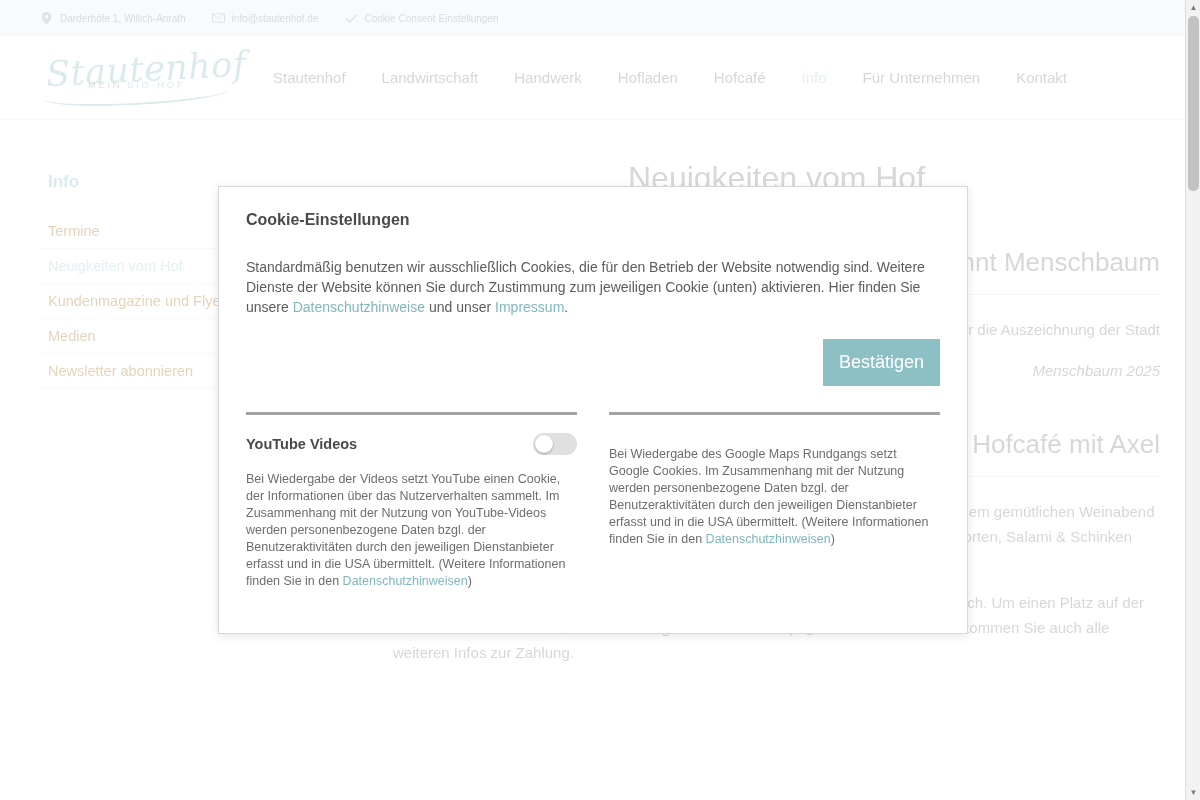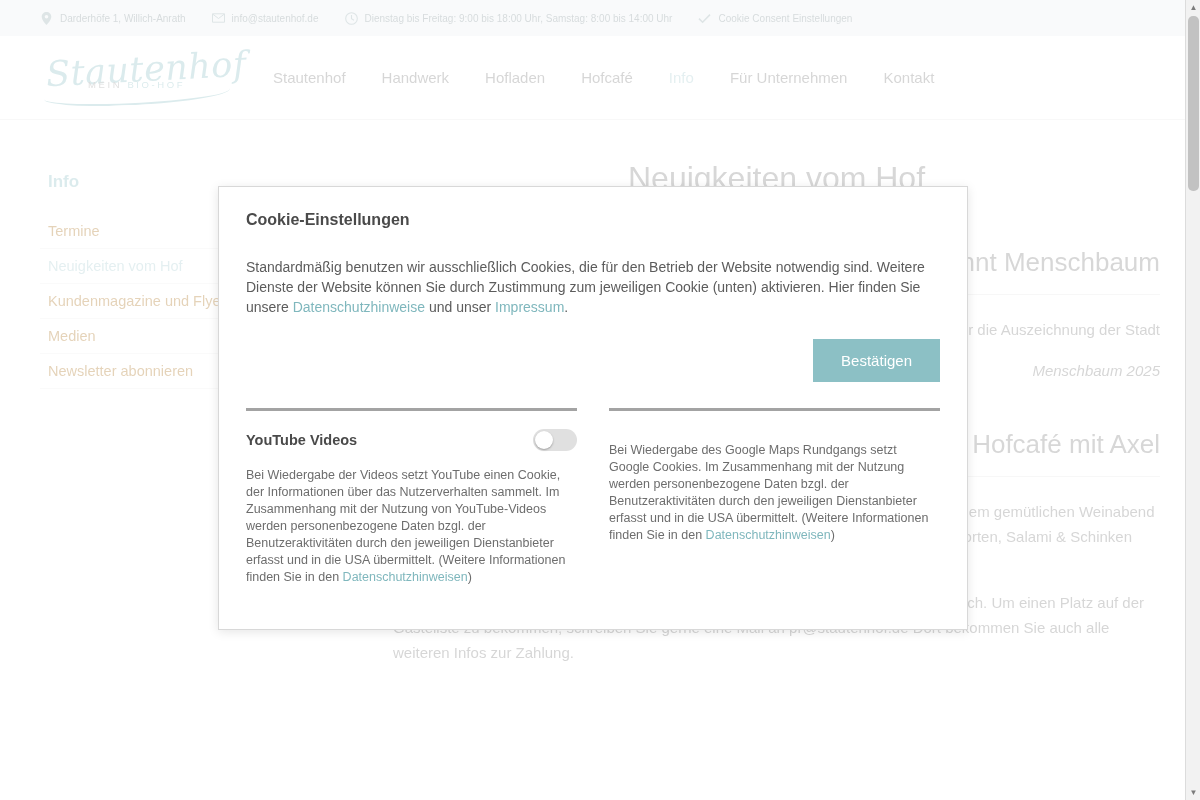--- a/index.html
+++ b/index.html
@@ -167,22 +167,22 @@
     line-height: 20px;
     color: #5c5c5c;
     margin: 0 0 22px 0;
   }
   .modal a { color: #7fb7bd; text-decoration: none; }
   .confirm-row { display: flex; justify-content: flex-end; margin-bottom: 26px; }
   .btn-confirm {
     background: #8cc0c5;
     color: #ffffff;
     border: none;
-    font-size: 15px;
-    padding: 13px 28px;
+    font-size: 18px;
+    padding: 13px 16px;
     cursor: pointer;
   }
   .toggles { display: flex; gap: 32px; }
   .toggle-col { flex: 1; border-top: 3px solid #a3a3a3; padding-top: 18px; }
   .toggle-head {
     display: flex; align-items: center; justify-content: space-between;
     margin-bottom: 16px;
   }
   .toggle-head .lbl { font-size: 14.5px; color: #4a4a4a; font-weight: bold; }
   .switch {
@@ -249,45 +249,37 @@
         <svg width="13" height="10" viewBox="0 0 13 10">
             <path d="M0 0h13v10H0z" fill="none"></path>
             <path d="M0.5.8h12v8.4h-12z" fill="none" stroke="currentColor" stroke-width="1"></path>
             <path d="M.8 1.2l5.7 4.3 5.7-4.3" fill="none" stroke="currentColor" stroke-width="1"></path>
           </svg>
       </span>
       <span>info@stautenhof.de</span>
     </div>
     <div class="topbar-item">
       <span class="ic">
-        <svg width="13" height="13" viewBox="0 0 13 13">
-            <circle cx="6.5" cy="6.5" r="5.8" fill="none" stroke="currentColor" stroke-width="1.1"></circle>
-            <path d="M6.5 3v3.7l2.5 1.5" fill="none" stroke="currentColor" stroke-width="1.1"></path>
-          </svg>
-      </span>
-      <span>Dienstag bis Freitag: 9:00 bis 18:00 Uhr, Samstag: 8:00 bis 14:00 Uhr</span>
-    </div>
-    <div class="topbar-item">
-      <span class="ic">
         <svg width="13" height="11" viewBox="0 0 13 11">
             <path d="M1 5.6l3.6 3.6L12 1.6" fill="none" stroke="currentColor" stroke-width="1.6"></path>
           </svg>
       </span>
       <span>Cookie Consent Einstellungen</span>
     </div>
   </div>
 
   <div class="header">
     <div class="logo">
       <div class="script">Stautenhof</div>
       <div class="swoosh"></div>
       <div class="sub"><span>MEIN </span><b>BIO-HOF</b></div>
     </div>
     <div class="nav">
       <a href="#">Stautenhof</a>
+      <a href="#">Landwirtschaft</a>
       <a href="#">Handwerk</a>
       <a href="#">Hofladen</a>
       <a href="#">Hofcafé</a>
       <a href="#" class="active">Info</a>
       <a href="#">Für Unternehmen</a>
       <a href="#">Kontakt</a>
     </div>
   </div>
 
   <div class="content">

